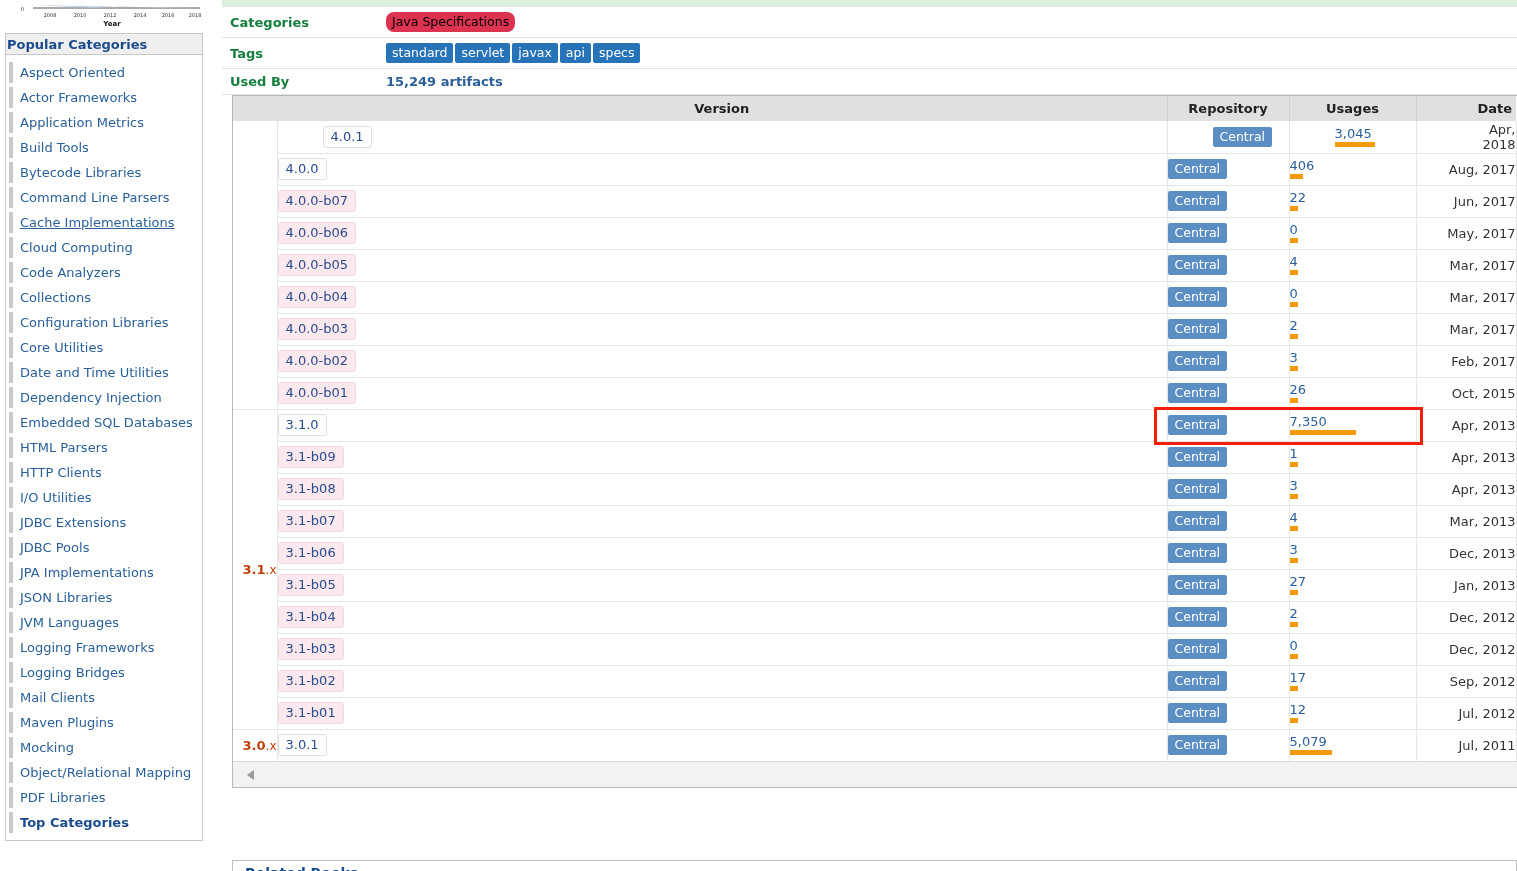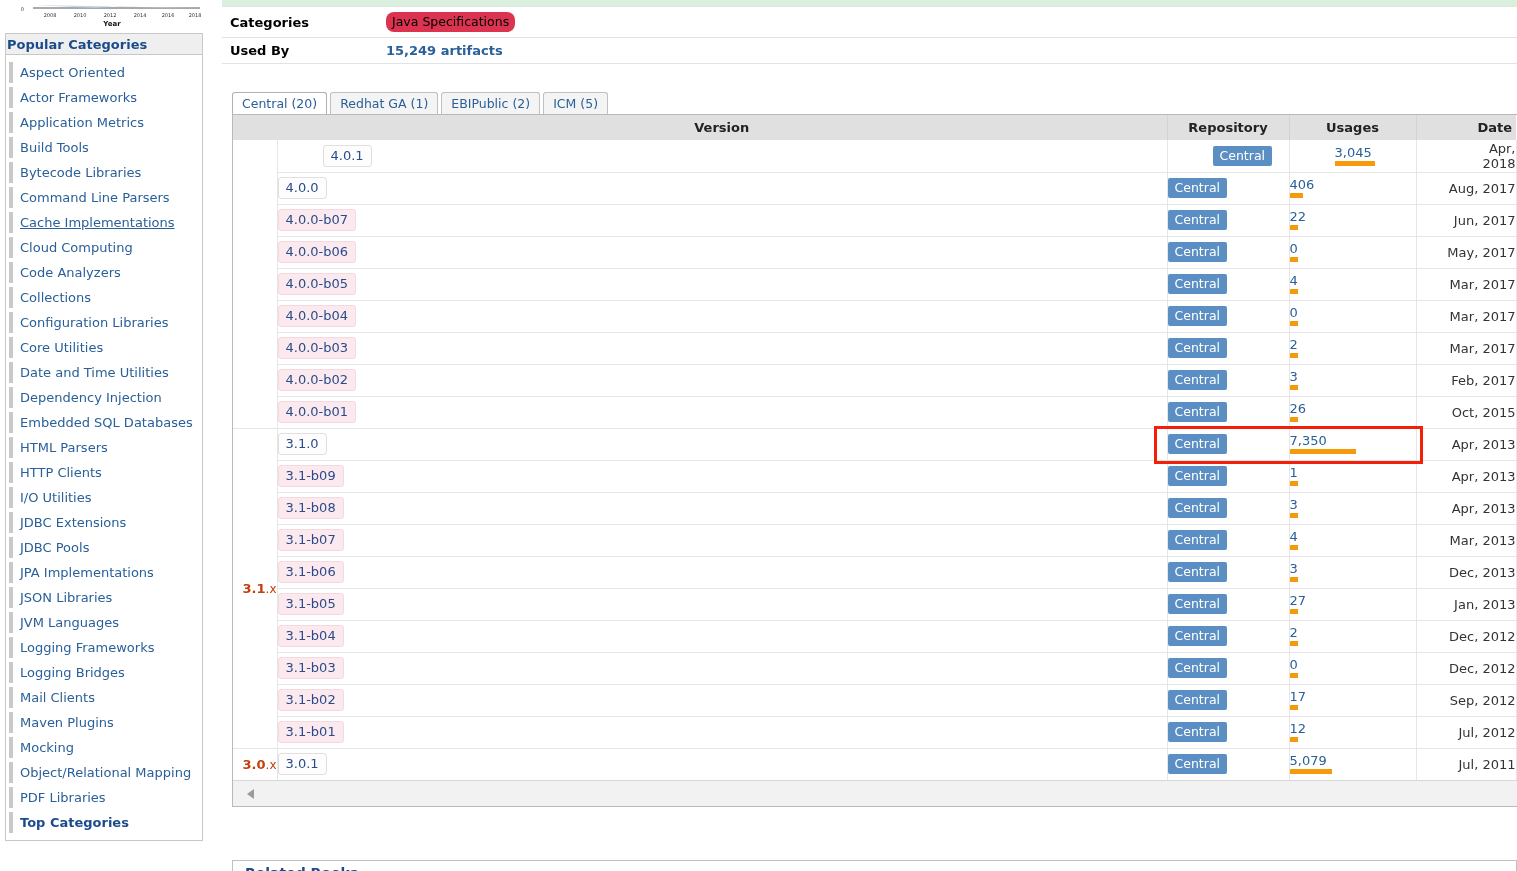--- a/index.html
+++ b/index.html
@@ -68,21 +68,21 @@
 
   
   table.info { border-collapse: collapse; width: 1295px; table-layout: fixed; }
   table.info td {
     border-top: 1px solid #e3e3e3;
     padding: 5px 8px 5px 8px;
     vertical-align: middle;
     font-size: 13px;
   }
   table.info tr:last-child td { border-bottom: 1px solid #e3e3e3; }
-  td.info-label { width: 156px; font-weight: bold; color: #000000; padding-left: 8px; }
+  td.info-label { width: 156px; font-weight: bold; color: #15803d; padding-left: 8px; }
   td.info-value { padding-left: 8px; }
 
   .pill-cat {
     display: inline-block;
     background: #dc3350; color: #000000;
     font-size: 12.5px; font-weight: normal;
     padding: 2px 6px 3px 6px;
     border-radius: 8px;
     cursor: pointer;
   }
@@ -295,32 +295,30 @@
 
   <div class="main">
 
     <table class="info">
       <tbody id="info-body">
           <tr>
             <td class="info-label">Categories</td>
             <td class="info-value"><span class="pill-cat">Java Specifications</span></td>
           </tr>
           <tr>
+            <td class="info-label">Tags</td>
+            <td class="info-value"><span class="pill-tag">standard</span><span class="pill-tag">servlet</span><span class="pill-tag">javax</span><span class="pill-tag">api</span><span class="pill-tag">specs</span></td>
+          </tr>
+          <tr>
             <td class="info-label">Used By</td>
             <td class="info-value"><span class="usedby-link">15,249 artifacts</span></td>
           </tr>
         </tbody>
     </table>
 
-    <div class="tabs" id="repo-tabs">
-        <div class="tab active">Central (20)</div>
-        <div class="tab">Redhat GA (1)</div>
-        <div class="tab">EBIPublic (2)</div>
-        <div class="tab">ICM (5)</div>
-      </div>
 
     <div class="vt-wrap">
       <table class="vt">
         <thead>
           <tr>
             <th class="th-blank"></th>
             <th class="th-version">Version</th>
             <th class="th-repo">Repository</th>
             <th class="th-usages">Usages</th>
             <th class="th-date">Date</th>

